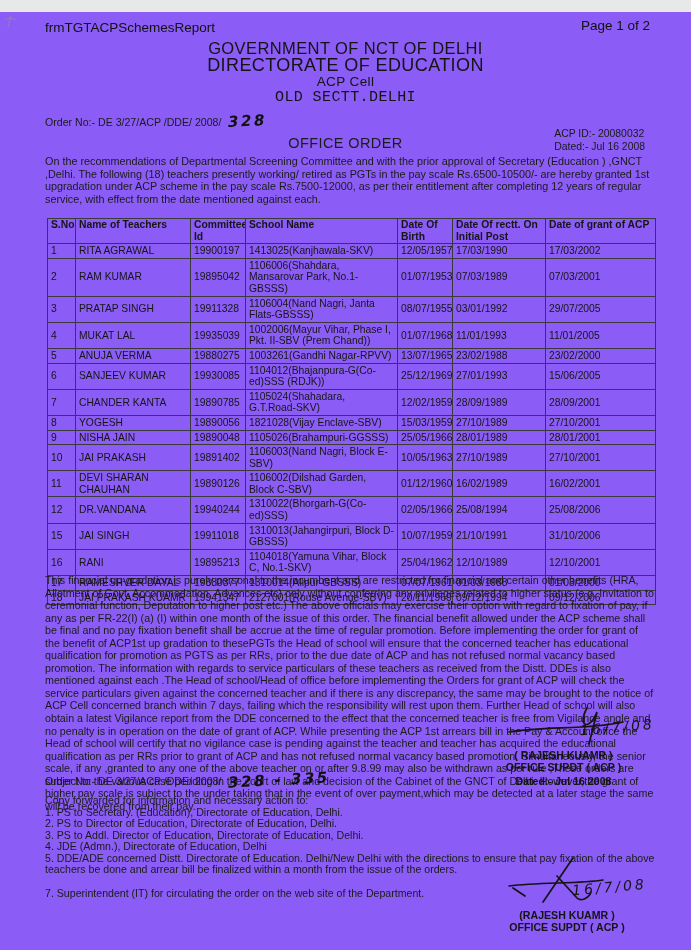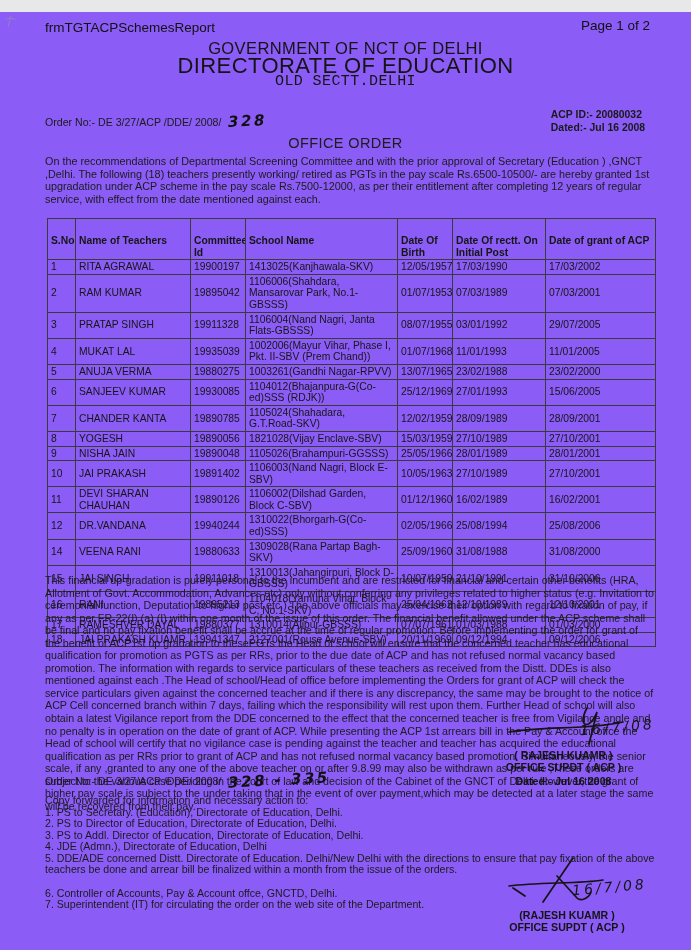--- a/index.html
+++ b/index.html
@@ -7,43 +7,43 @@
     position:relative;width:691px;height:950px;margin:12px auto;
     background:#8b5cf6;color:#1c1c1c;overflow:hidden;
     font-family:"Liberation Sans","DejaVu Sans",sans-serif;
   }
   .corner-mark{position:absolute;left:3px;top:2px;opacity:.55;}
   .app-title{position:absolute;left:45px;top:8px;font-size:13.5px;color:#111;}
   .page-indicator{position:absolute;right:41px;top:6px;font-size:13.5px;color:#111;}
   .doc-header{position:absolute;left:0;top:27px;width:100%;text-align:center;color:#141414;}
   .t-line{letter-spacing:.4px;}
   .t-line-0{font-size:16.5px;line-height:18px;}
-  .t-line-1{font-size:22px;line-height:17px;}
+  .t-line-1{font-size:18px;line-height:17px;}
   .t-line-2{font-size:13.5px;line-height:16px;}
   .t-line-3{font-size:15px;line-height:16px;font-family:Liberation Mono, monospace;}
   .order-line{position:absolute;left:45px;font-size:10.6px;white-space:nowrap;color:#1a1a1a;}
   .order-line-1{top:100px;}
   .order-line-2{top:759px;}
   .handwritten{
     display:inline-block;font-family:"DejaVu Sans",sans-serif;font-style:italic;
     font-weight:600;font-size:15px;letter-spacing:2.5px;transform:rotate(-3deg);
     margin-left:4px;color:#111;
   }
-  .acp-meta{position:absolute;right:46px;top:96px;font-size:10.4px;font-weight:700;line-height:13px;color:#1a1a1a;}
+  .acp-meta{position:absolute;right:46px;top:115px;font-size:10.4px;font-weight:400;line-height:13px;color:#1a1a1a;}
   .office-order{position:absolute;left:0;top:123px;width:100%;text-align:center;font-weight:normal;font-size:14.5px;letter-spacing:.4px;}
   .intro{position:absolute;left:45px;top:143px;width:606px;font-size:10.8px;line-height:12.6px;color:#1b1b1b;}
   table.teachers{
     position:absolute;left:47px;top:206px;width:608px;
     border-collapse:collapse;table-layout:fixed;
   }
   table.teachers th,table.teachers td{
     border:1px solid #3a3a3a;font-size:10.3px;line-height:11.6px;
     padding:1px 3px;vertical-align:middle;overflow:hidden;color:#161616;
   }
-  table.teachers th{font-weight:bold;text-align:left;vertical-align:top;padding-top:16px;}
+  table.teachers th{font-weight:bold;text-align:left;vertical-align:top;padding-top:0;}
   col.c0{width:28px;} col.c1{width:115px;} col.c2{width:55px;} col.c3{width:152px;}
   col.c4{width:55px;} col.c5{width:93px;} col.c6{width:110px;}
   .terms{position:absolute;left:45px;top:562px;width:610px;font-size:10.7px;line-height:12.55px;color:#1b1b1b;}
   .sig{position:absolute;text-align:center;font-weight:bold;font-size:10.6px;line-height:11.5px;color:#141414;}
   .sig1{right:30px;top:688px;width:195px;}
   .sig2{right:34px;top:840px;width:180px;}
   .scribble-wrap{position:relative;height:50px;}
   .sig2 .scribble-wrap{height:58px;}
   .scribble{position:absolute;right:8px;top:0;}
   .scribble path{stroke:#141414;stroke-width:1.7;fill:none;stroke-linecap:round;}
@@ -67,20 +67,21 @@
         <path d="M8 2 L5 13 M2 6 C5 3.5,10 4,13 6" stroke="#9a9a9a" stroke-width="1" fill="none"></path>
       </svg>
   </div>
 
   <div class="app-title">frmTGTACPSchemesReport</div>
   <div class="page-indicator">Page 1 of 2</div>
 
   <div class="doc-header" id="title-lines">
       <div class="t-line t-line-0">GOVERNMENT OF NCT OF DELHI</div>
       <div class="t-line t-line-1">DIRECTORATE OF EDUCATION</div>
+      <div class="t-line t-line-2">ACP Cell</div>
       <div class="t-line t-line-3">OLD SECTT.DELHI</div>
     </div>
 
   <div class="order-line order-line-1">
     <span>Order No:- DE 3/27/ACP /DDE/ 2008/</span>
     <span class="handwritten">328</span>
   </div>
 
   <div class="acp-meta">
     <div>ACP ID:- 20080032</div>
@@ -215,29 +216,20 @@
         <tr>
           <td>12</td>
           <td>DR.VANDANA</td>
           <td>19940244</td>
           <td>1310022(Bhorgarh-G(Co-ed)SSS)</td>
           <td>02/05/1966</td>
           <td>25/08/1994</td>
           <td>25/08/2006</td>
         </tr>
         <tr>
-          <td>14</td>
-          <td>VEENA RANI</td>
-          <td>19880633</td>
-          <td>1309028(Rana Partap Bagh-SKV)</td>
-          <td>25/09/1960</td>
-          <td>31/08/1988</td>
-          <td>31/08/2000</td>
-        </tr>
-        <tr>
           <td>15</td>
           <td>JAI SINGH</td>
           <td>19911018</td>
           <td>1310013(Jahangirpuri, Block D-GBSSS)</td>
           <td>10/07/1959</td>
           <td>21/10/1991</td>
           <td>31/10/2006</td>
         </tr>
         <tr>
           <td>16</td>
@@ -293,21 +285,20 @@
     <div>Copy forwarded for information and necessary action to:</div>
     <div id="copy-items-1">
         <div>1. PS to Secretary. (Education), Directorate of Education, Delhi.</div>
         <div>2. PS to Director of Education, Directorate of Education, Delhi.</div>
         <div>3. PS to Addl. Director of Education, Directorate of Education, Delhi.</div>
         <div>4. JDE (Admn.), Directorate of Education, Delhi</div>
         <div>5. DDE/ADE concerned Distt. Directorate of Education. Delhi/New Delhi with the directions to ensure that pay fixation of the above teachers be done and arrear bill be finalized within a month from the issue of the orders.</div>
       </div>
     <div class="copy-gap"></div>
     <div id="copy-items-2">
-        <div>6. Controller of Accounts, Pay &amp; Account offce, GNCTD, Delhi.</div>
         <div>7. Superintendent (IT) for circulating the order on the web site of the Department.</div>
       </div>
   </div>
 
   <div class="sig sig2">
     <div class="scribble-wrap">
       <svg class="scribble" width="150" height="56" viewBox="0 0 150 56">
         <path d="M74 6 L 44 50 M58 24 L 78 46 C 82 50, 90 46, 92 40"></path>
         <path d="M14 36 L 26 44 M10 34 C 40 30, 80 32, 104 28"></path>
       </svg>

